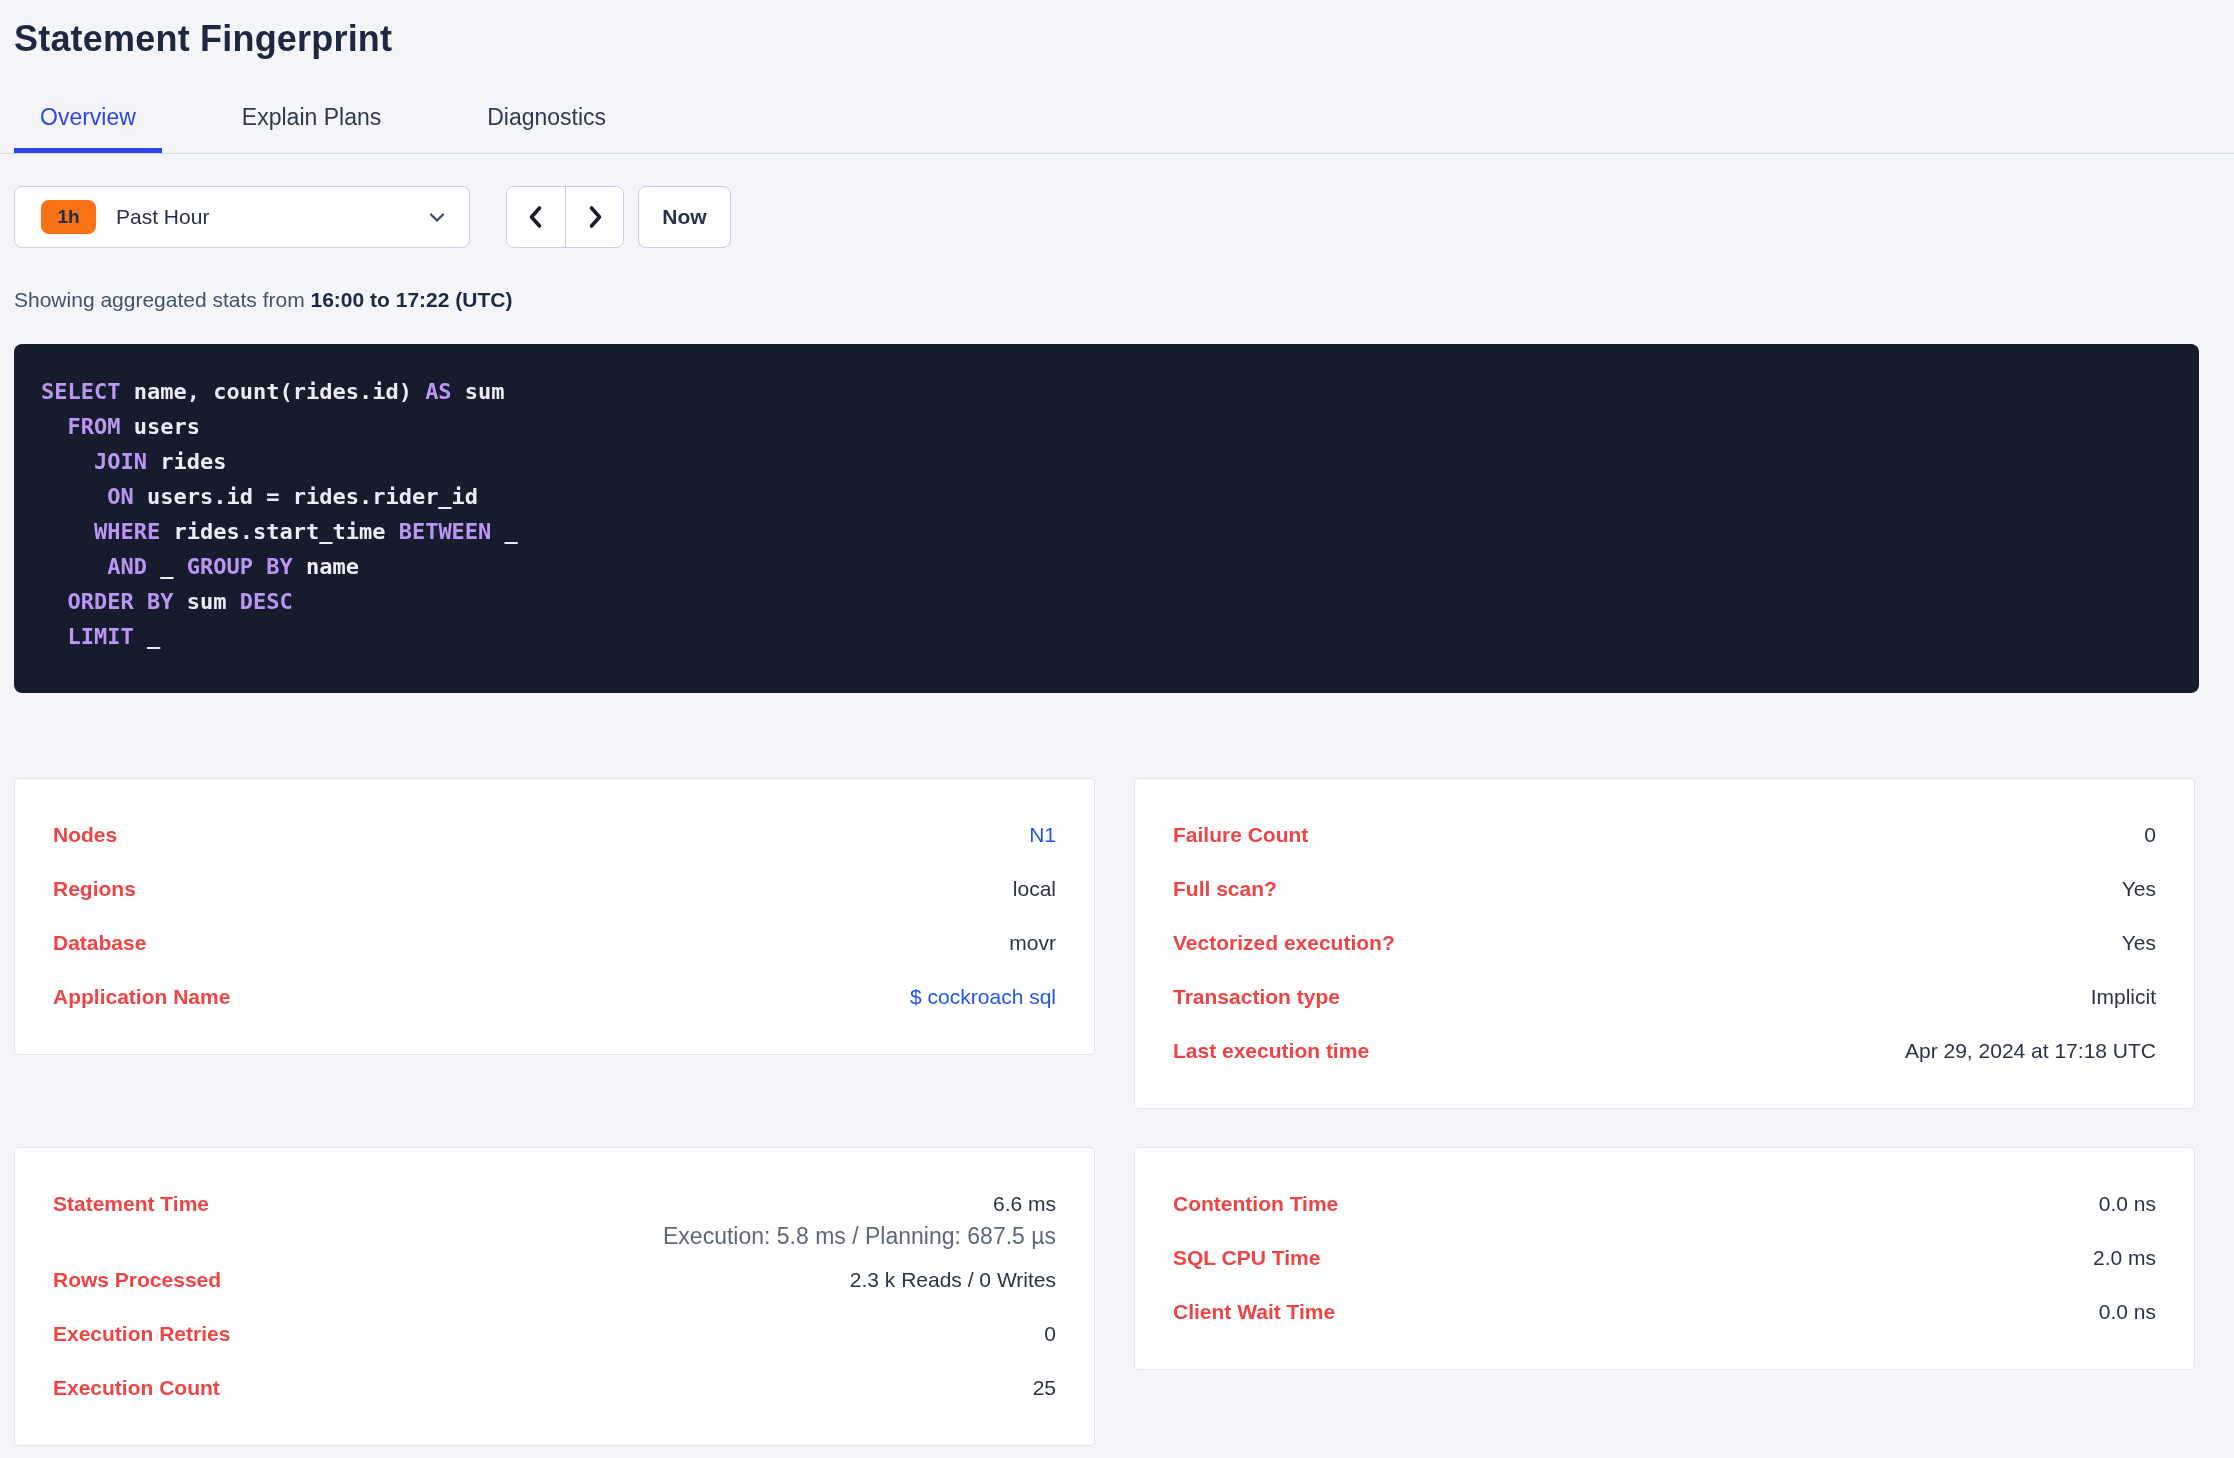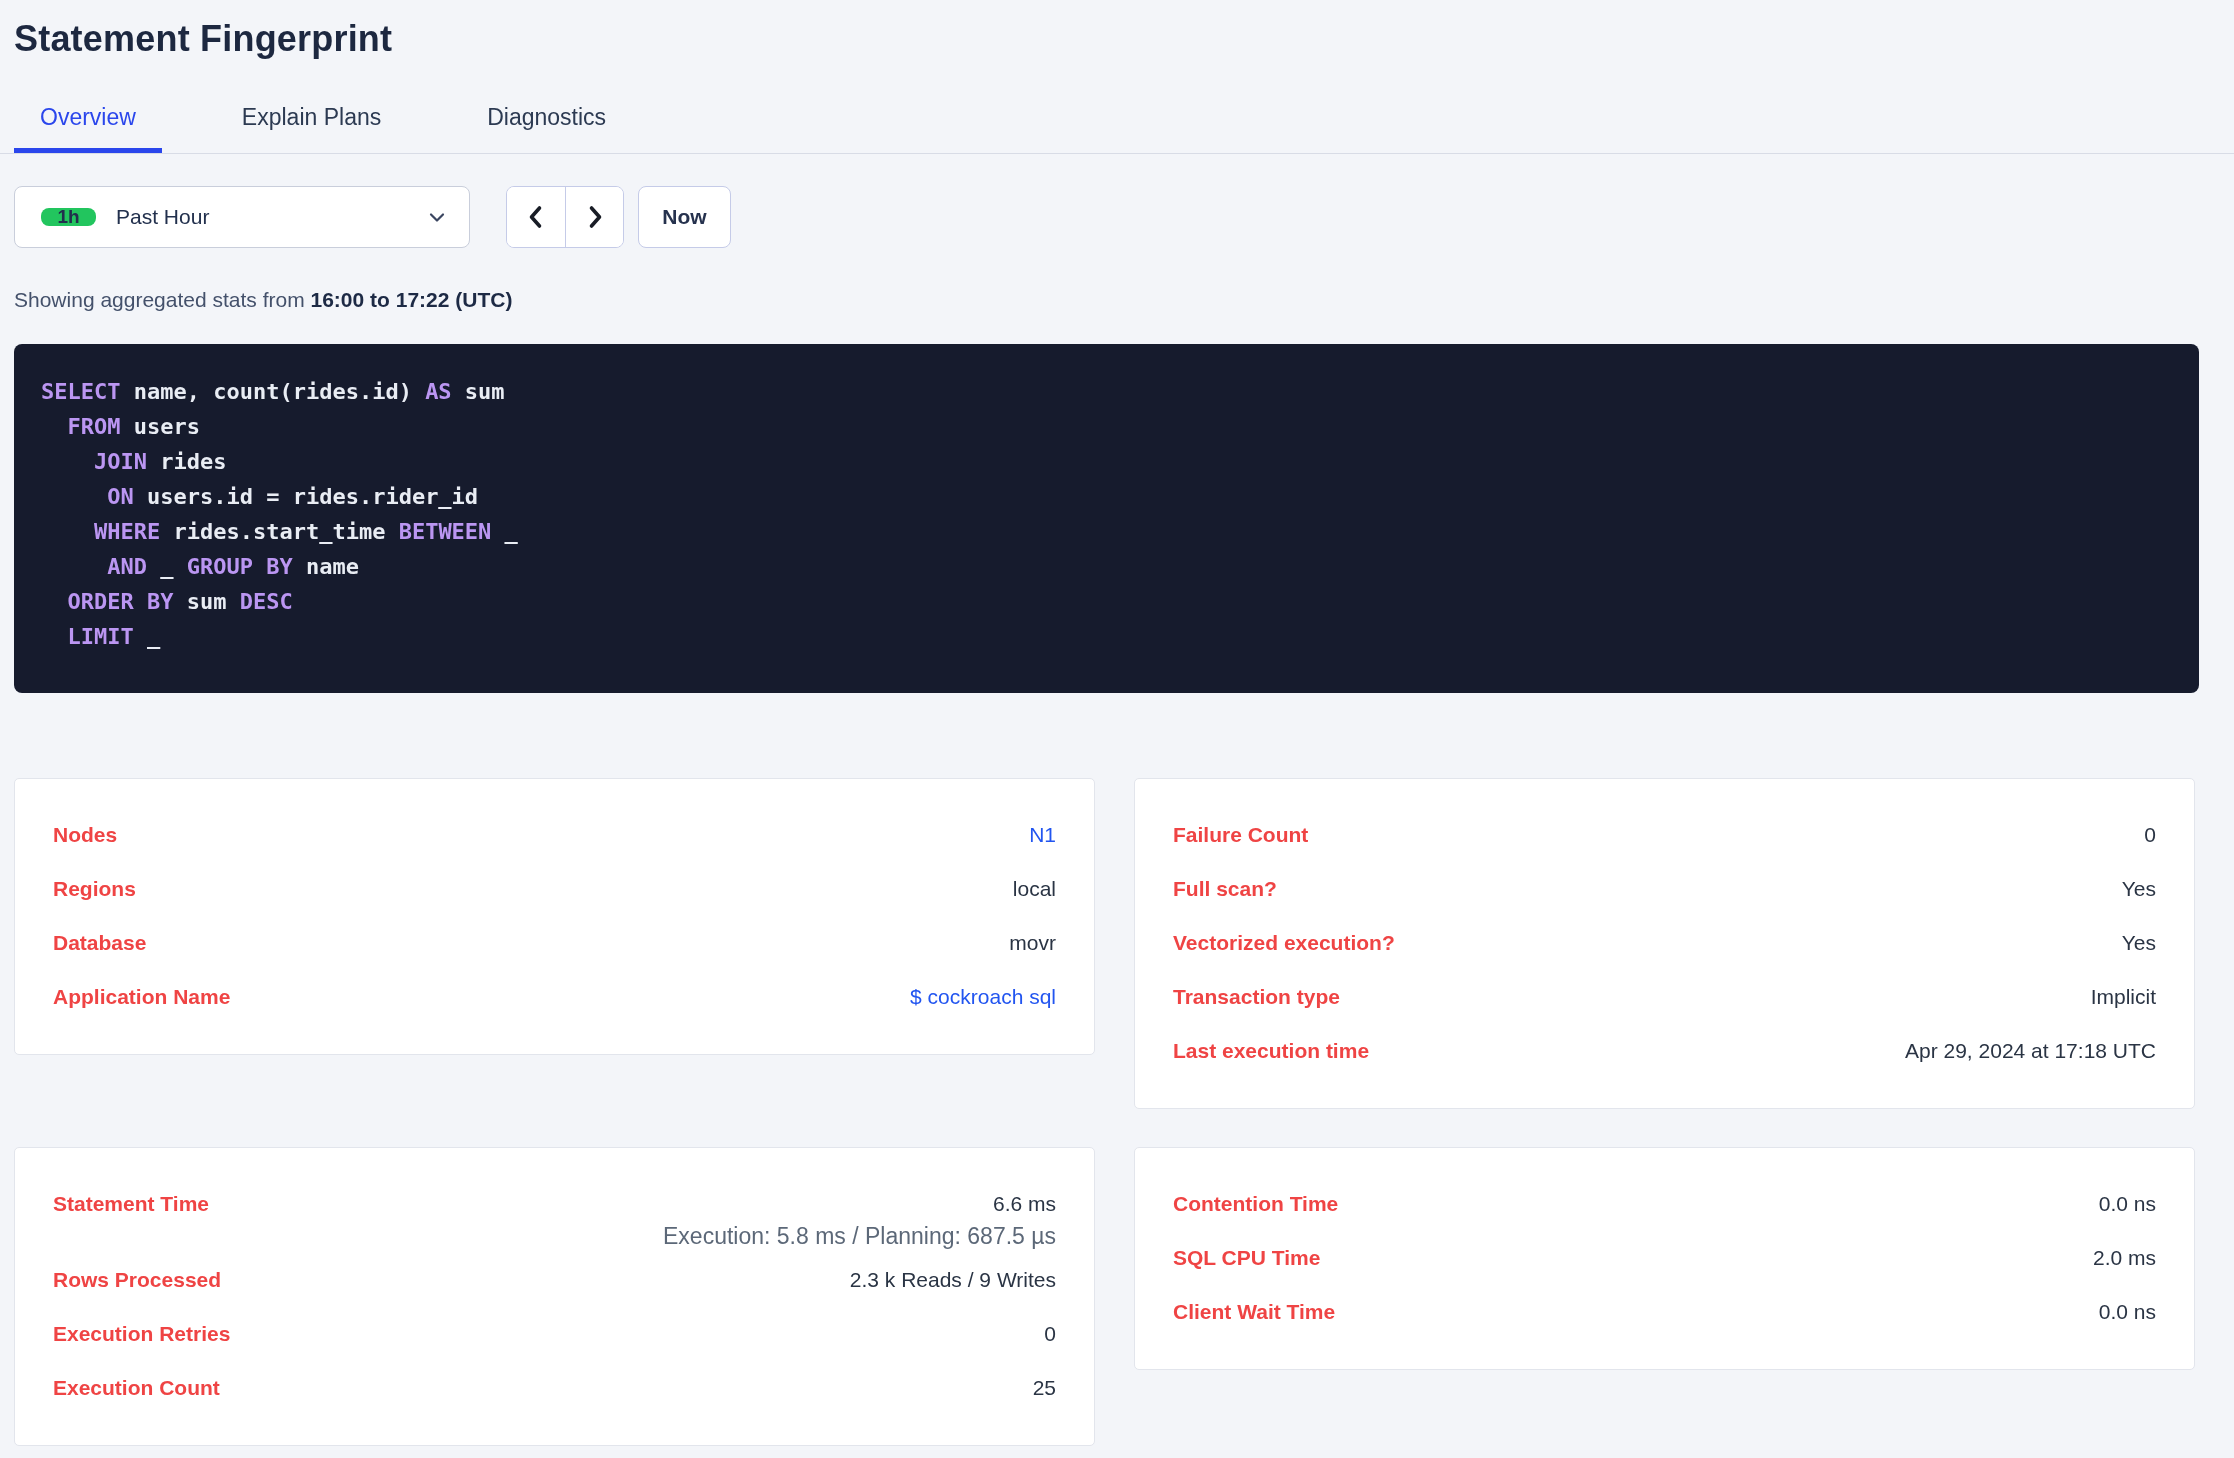--- a/index.html
+++ b/index.html
@@ -48,22 +48,22 @@
     display:flex; align-items:center;
     width:456px; height:62px;
     background:#ffffff;
     border:1px solid #c9cedb;
     border-radius:8px;
     padding:0 20px 0 26px;
     cursor:pointer;
   }
   .range-badge{
     display:inline-flex; align-items:center; justify-content:center;
-    min-width:55px; height:18px;
-    background:#22c55e;
+    min-width:55px; height:34px;
+    background:#f97316;
     border-radius:8px;
     font-size:19px; font-weight:700;
     color:#22304d;
     margin-right:20px;
   }
   .range-label{
     font-size:21px; color:#22304d;
     flex:1 1 auto;
   }
   .arrow-group{
@@ -270,21 +270,21 @@
         <div class="card-row">
           <div class="row-line">
             <span class="row-label">Statement Time</span>
             <span class="row-value">6.6 ms</span>
           </div>
           <div class="row-sub">Execution: 5.8 ms / Planning: 687.5 µs</div>
         </div>
         <div class="card-row">
           <div class="row-line">
             <span class="row-label">Rows Processed</span>
-            <span class="row-value">2.3 k Reads / 9 Writes</span>
+            <span class="row-value">2.3 k Reads / 0 Writes</span>
           </div>
         </div>
         <div class="card-row">
           <div class="row-line">
             <span class="row-label">Execution Retries</span>
             <span class="row-value">0</span>
           </div>
         </div>
         <div class="card-row">
           <div class="row-line">

